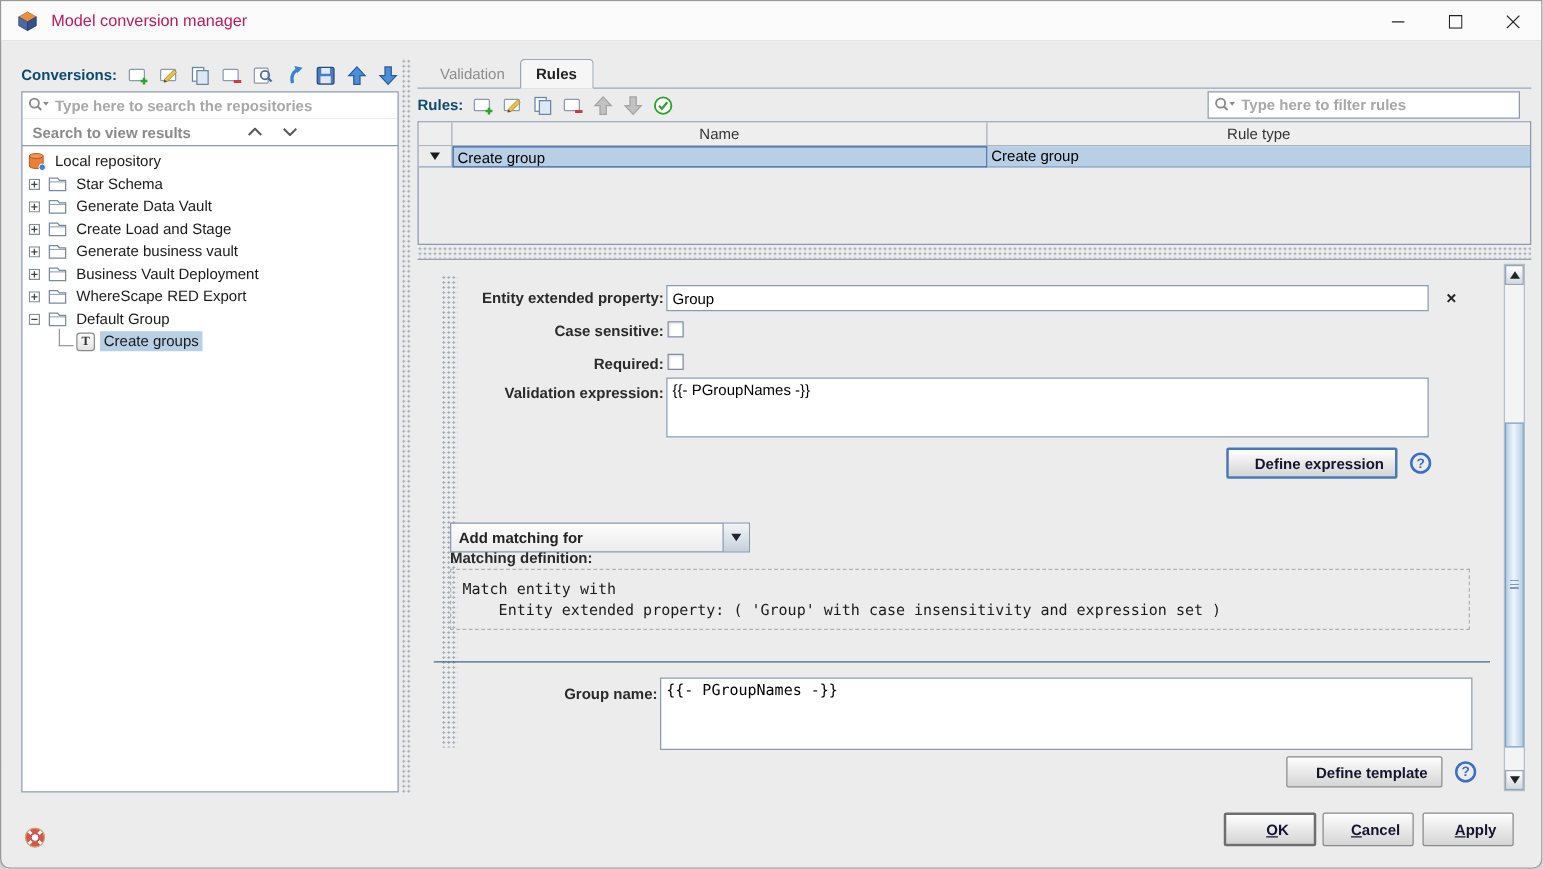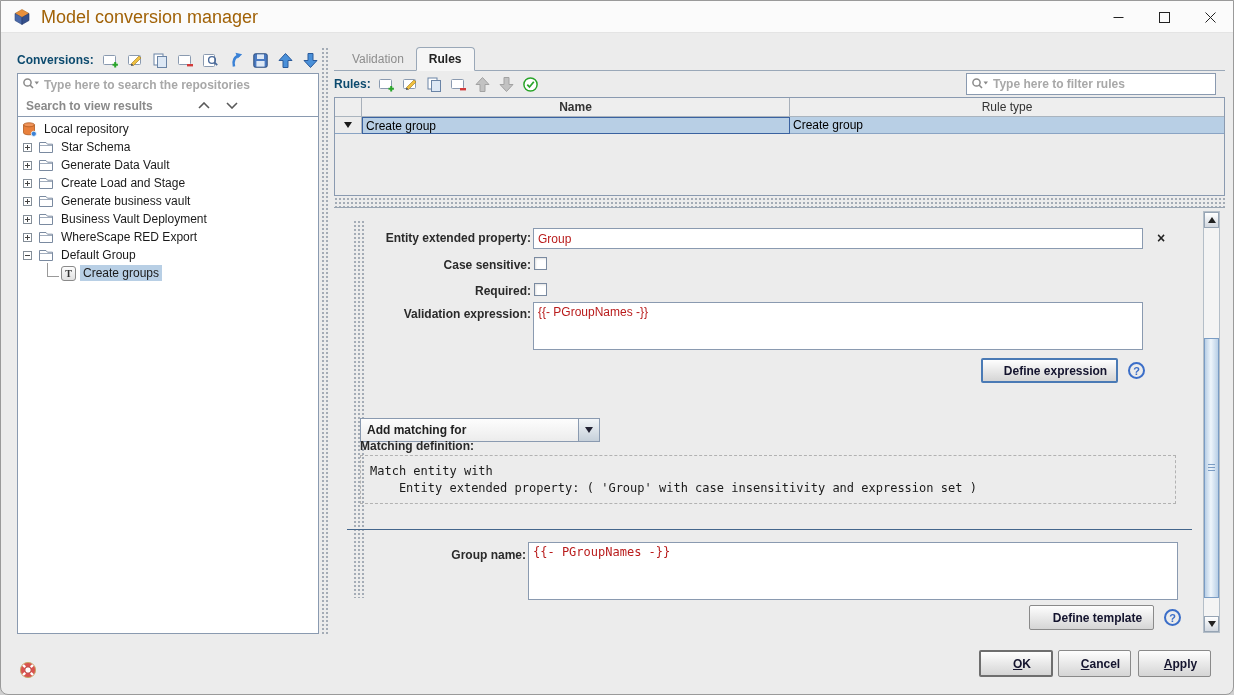--- a/index.html
+++ b/index.html
@@ -5,21 +5,21 @@
   * { margin:0; padding:0; box-sizing:border-box; }
   body { background:#cfcfcf; font-family:"Liberation Sans", sans-serif; }
   u { text-decoration:underline; }
   #window { position:relative; width:1234px; height:695px; background:#ececec;
             border:1px solid #9a9a9a; border-radius:0 0 8px 8px; overflow:hidden; }
 
   
   .titlebar { position:absolute; left:0; top:0; right:0; height:32px; background:#fbfbfb;
               border-bottom:1px solid #e4e4e4; }
   .app-icon { position:absolute; left:12px; top:7px; width:18px; height:18px; }
-  .title-text { position:absolute; left:40px; top:0; line-height:32px; font-size:18px; color:#a16207; }
+  .title-text { position:absolute; left:40px; top:0; line-height:32px; font-size:13px; color:#be185d; }
   .win-btn { position:absolute; top:0; width:46px; height:32px; display:flex; align-items:center; justify-content:center; }
   .win-btn.min { right:92px; } .win-btn.max { right:46px; } .win-btn.close { right:0; }
 
   
   .tb-label { font-weight:bold; font-size:12px; color:#0c4a6e; }
   .tb-icon { width:17px; height:17px; display:inline-flex; }
   .searchbox { position:absolute; background:#fff; border:1px solid #8a9ab0; }
   .searchbox input { position:absolute; left:26px; top:0; right:2px; bottom:0; border:none; outline:none;
                      font:bold 12px "Liberation Sans", sans-serif; color:#333; background:transparent; }
   .searchbox input::placeholder { color:#a8a8a8; }
@@ -30,21 +30,21 @@
          background:linear-gradient(#fefefe,#e9e9e9 50%,#d5d5d5); border:1px solid #8a8a8a;
          border-radius:2px; display:flex; align-items:center; justify-content:center;padding-left:12px; }
   .btn-default { border:2px solid #6e6e6e; }
   .btn-focus { border:2px solid #4a7ab5; }
   .help-circle { position:absolute; width:17px; height:17px; border-radius:50%; border:2px solid #3b6ec8;
                  color:#3b6ec8; font:bold 11px "Liberation Sans", sans-serif;
                  display:flex; align-items:center; justify-content:center; background:#ececec; }
   .dots { background-image:radial-gradient(circle,#a4acb6 0.9px,transparent 1.05px); background-size:4px 4px; }
   .field-label { position:absolute; left:0; width:197px; text-align:right; font:bold 12px "Liberation Sans", sans-serif; color:#2a2a2a; }
   .text-input { position:absolute; background:#fff; border:1px solid #8a9ab0; font:12px "Liberation Sans", sans-serif;
-                color:#b91c1c; padding:2px 4px; outline:none; }
+                color:#000000; padding:2px 4px; outline:none; }
   textarea.text-input { resize:none; line-height:15px; }
   .mono { font-family:"DejaVu Sans Mono", monospace; }
 
   
   .conv-toolbar { position:absolute; left:16px; top:47px; width:302px; height:24px;
                   display:flex; align-items:center; gap:8px; }
   .left-search { left:16px; top:72px; width:302px; height:23px; }
   .results-bar { position:absolute; left:16px; top:94px; width:302px; height:22px; background:#fff;
                  border:1px solid #8a9ab0; border-top:none; display:flex; align-items:center; padding:0 8px; }
   .results-bar .rb-label { width:168px; font:bold 12px "Liberation Sans", sans-serif; color:#8a8a8a; }
@@ -74,21 +74,21 @@
   .tab.inactive { color:#8d8d8d; }
   .tab.active { background:#f6f6f6; border:1px solid #9aa8b8; border-bottom:1px solid #f6f6f6; border-radius:4px 4px 0 0;
                 font-weight:bold; color:#222; margin-bottom:-1px; }
   .rules-toolbar { position:absolute; left:333px; top:71px; width:620px; height:24px;
                    display:flex; align-items:center; gap:7px; }
   .filter-search { left:965px; top:72px; width:250px; height:22px; }
 
   .rules-table { position:absolute; left:333px; top:96px; width:891px; height:99px; border:1px solid #8a9ab0; background:#ececec; }
   .tbl-header { display:flex; height:19px; background:#eeeeee; border-bottom:1px solid #aab4be; }
   .th { font-size:12px; color:#333; display:flex; align-items:center; justify-content:center; border-right:1px solid #a8b0ba; }
-  .th.c-sel { flex:0 0 27px; } .th.c-name { flex:0 0 428px;font-weight:bold; } .th.c-type { flex:1; border-right:none; }
+  .th.c-sel { flex:0 0 27px; } .th.c-name { flex:0 0 428px; } .th.c-type { flex:1; border-right:none; }
   .tbl-row { display:flex; height:17px; }
   .td-sel { flex:0 0 27px; background:#ececec; border-right:1px solid #aab4be; border-bottom:1px solid #8aa4c4;
             display:flex; align-items:center; justify-content:center; }
   .row-arrow { width:0; height:0; border-left:4px solid transparent; border-right:4px solid transparent; border-top:6px solid #1a1a1a; }
   .td-name { flex:0 0 428px; background:#b8cfe5; border:1px solid #3a62a0; font-size:12px; color:#000;
              display:flex; align-items:center; padding-left:3px; }
   .td-type { flex:1; background:#b8cfe5; border-bottom:1px solid #8aa4c4; font-size:12px; color:#000;
              display:flex; align-items:center; padding-left:3px; }
 
   .lower-panel { position:absolute; left:333px; top:206px; width:891px; height:429px; border-top:1px solid #98a4b2; background:#ececec; }

